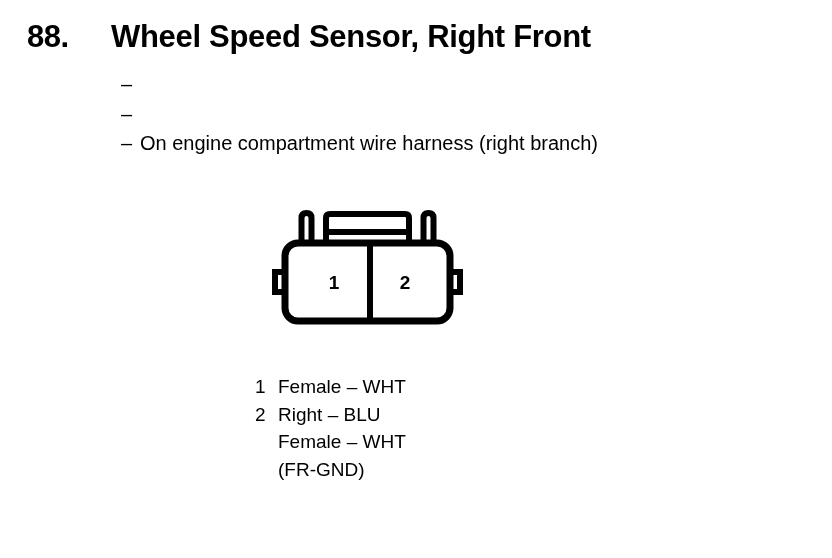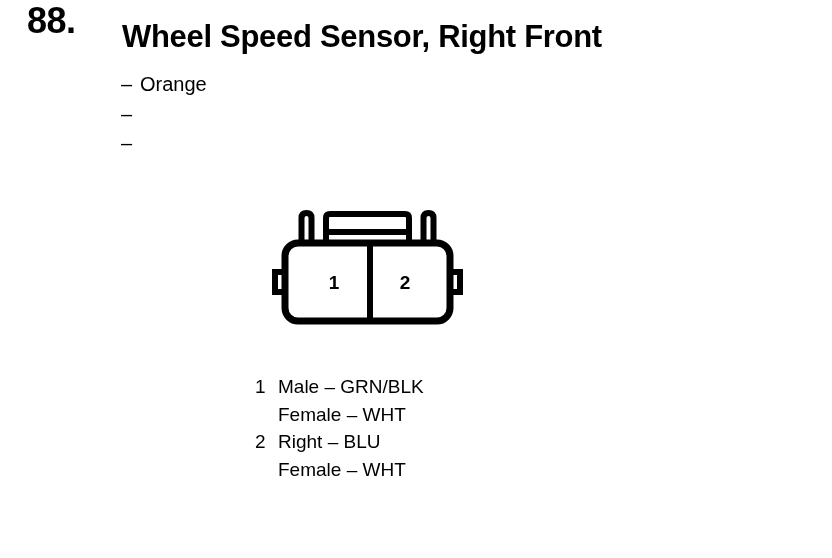--- a/index.html
+++ b/index.html
@@ -21,30 +21,30 @@
   
   #header-block {
     position: absolute;
     left: 0;
     top: 0;
     width: 832px;
   }
   #entry-number {
     position: absolute;
     left: 27px;
-    top: 3px;
-    font-size: 36px;
+    top: 19px;
+    font-size: 31px;
     font-weight: bold;
     letter-spacing: -0.5px;
     line-height: 36px;
     white-space: nowrap;
   }
   #page-title {
     position: absolute;
-    left: 122px;
+    left: 111px;
     top: 19px;
     font-size: 31px;
     font-weight: bold;
     letter-spacing: -0.3px;
     line-height: 36px;
     white-space: nowrap;
   }
 
   
   #detail-list {
@@ -118,27 +118,27 @@
 <body>
 
 <div id="header-block">
   <div id="entry-number">88.</div>
   <div id="page-title">Wheel Speed Sensor, Right Front</div>
 </div>
 
 <div id="detail-list">
   <div class="detail-item">
     <span class="detail-dash">–</span>
-    <span class="detail-text">Orange</span>
   </div>
   <div class="detail-item">
     <span class="detail-dash">–</span>
   </div>
   <div class="detail-item">
     <span class="detail-dash">–</span>
+    <span class="detail-text">On engine compartment wire harness (right branch)</span>
   </div>
 </div>
 
 <div id="connector-diagram">
   <svg width="205" height="125" viewBox="0 0 205 125" xmlns="http://www.w3.org/2000/svg">
 
     <path d="M 36.5 38 L 36.5 13 Q 36.5 8 41.5 8 Q 46.5 8 46.5 13 L 46.5 38" fill="none" stroke="#000000" stroke-width="6"></path>
 
     <path d="M 158.5 38 L 158.5 13 Q 158.5 8 163.5 8 Q 168.5 8 168.5 13 L 168.5 38" fill="none" stroke="#000000" stroke-width="6"></path>
 
@@ -157,26 +157,26 @@
     <text class="conn-num" x="69" y="84" text-anchor="middle">1</text>
     <text class="conn-num" x="140" y="84" text-anchor="middle">2</text>
   </svg>
 </div>
 
 <div id="pin-legend">
 
   <div class="pin-row">
     <div class="pin-index">1</div>
     <div class="pin-lines">
-      <div class="pin-line">Male – GRN/BLK</div>
       <div class="pin-line">Female – WHT</div>
     </div>
   </div>
 
   <div class="pin-row">
     <div class="pin-index">2</div>
     <div class="pin-lines">
       <div class="pin-line">Right – BLU</div>
       <div class="pin-line">Female – WHT</div>
+      <div class="pin-line">(FR-GND)</div>
     </div>
   </div>
 
 </div>
 
 </body></html>

